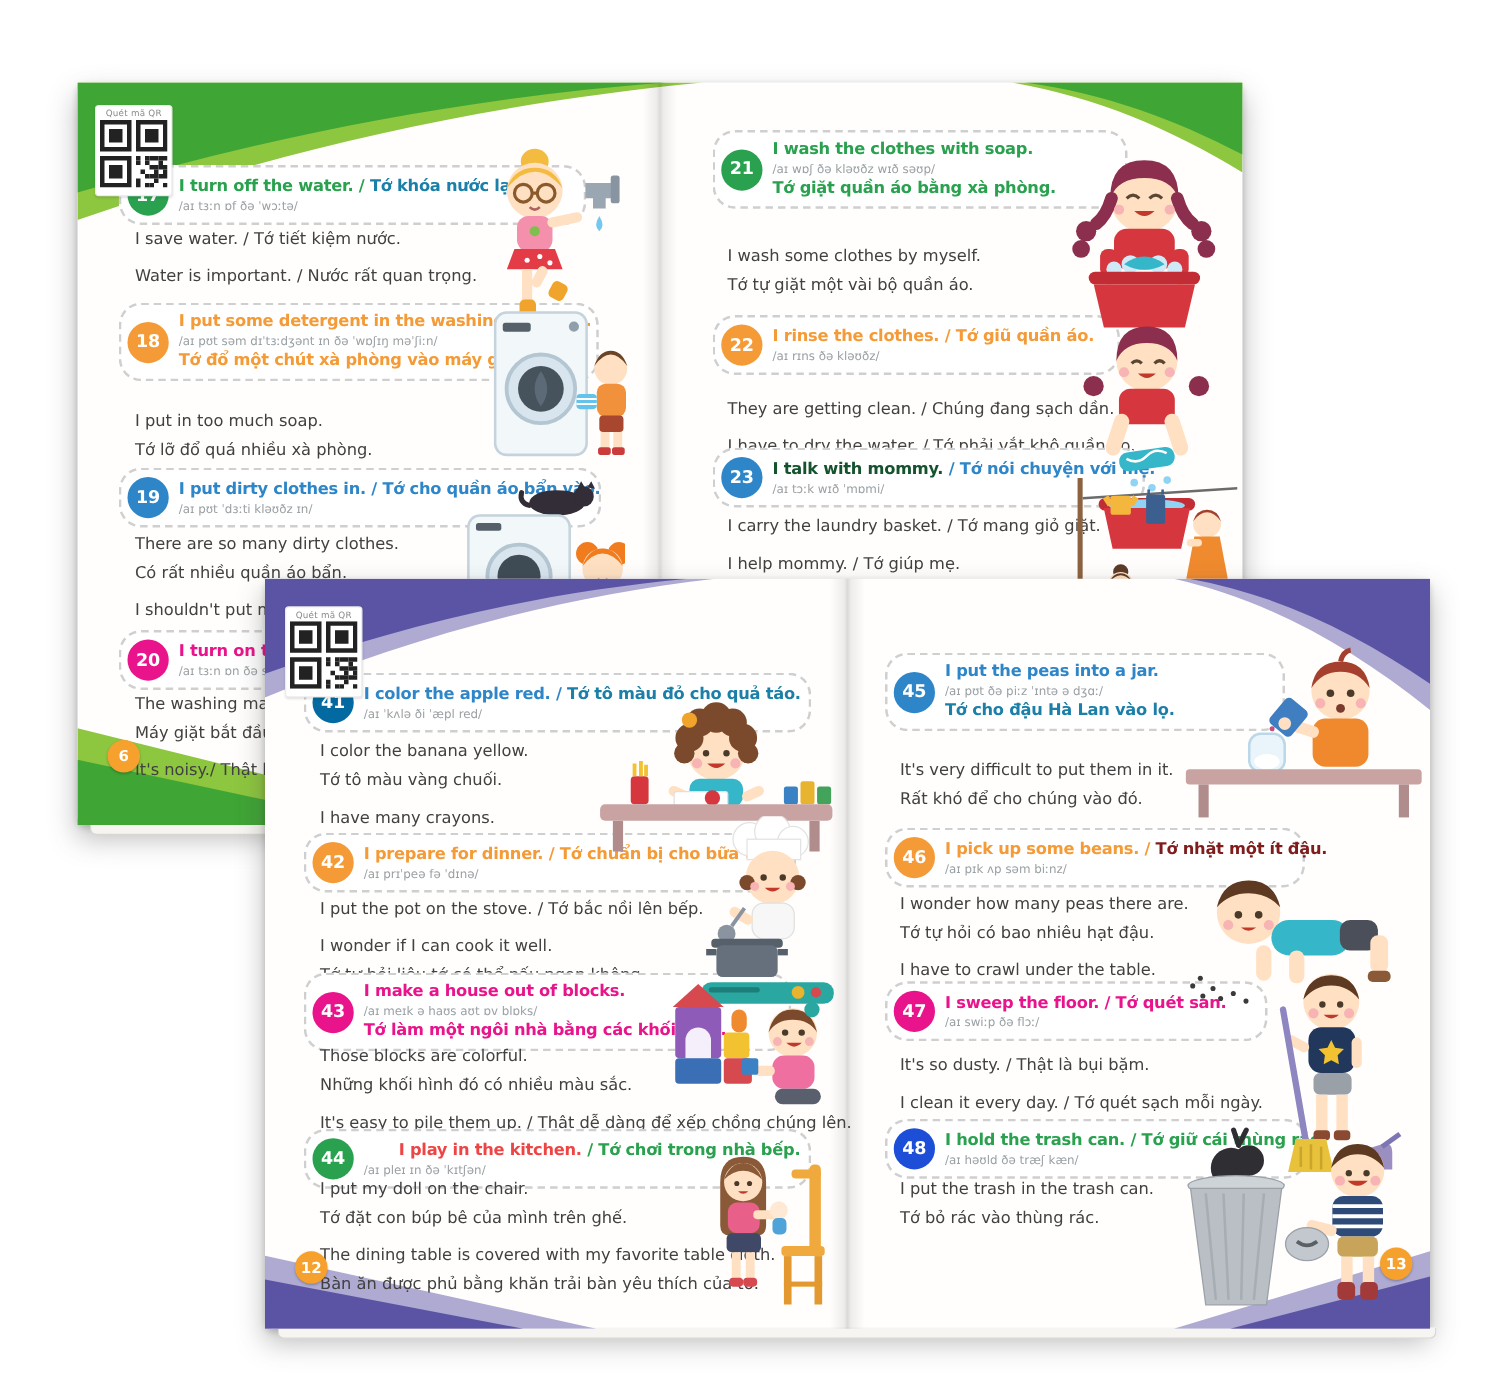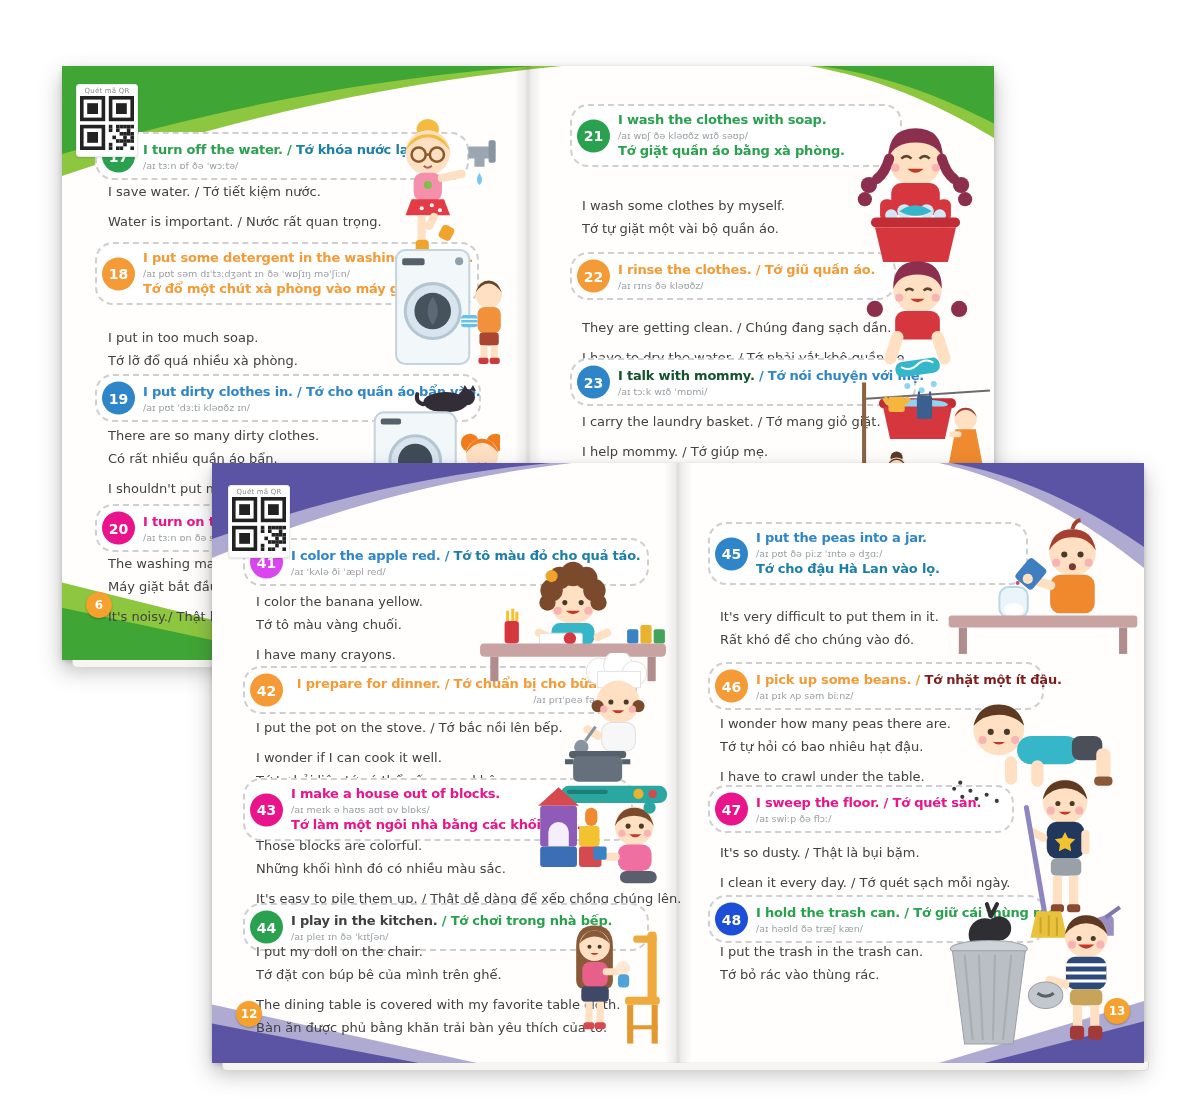--- a/index.html
+++ b/index.html
@@ -397,36 +397,36 @@
             <rect x="36" y="7.2" width="10.8" height="10.8" fill="#222"></rect>
             <rect x="0" y="28.8" width="25.2" height="25.2" fill="#222"></rect>
             <rect x="3.6" y="32.4" width="18" height="18" fill="#fff"></rect>
             <rect x="7.2" y="36" width="10.8" height="10.8" fill="#222"></rect>
           </svg></div>
       </div>
       <div class="pagenum" style="left: 24px; top: 538px; background: rgb(246, 160, 45);">12</div>
       <div class="pagenum" style="left: 892px; top: 535px; background: rgb(246, 160, 45);">13</div>
       <div class="item" style="left: 31px; top: 75px; width: 406px;">
         <div class="hdr">
-          <span class="num" style="background: #d946ef;">41</span>
+          <span class="num" style="background: #0369a1;">41</span>
           <div class="hl"><span style="color: rgb(46, 134, 200);">I color the apple red.</span><span style="color: rgb(46, 134, 200);"> / </span><span style="color: rgb(27, 127, 168);">Tớ tô màu đỏ cho quả táo.</span></div>
           <div class="phon">/aɪ ˈkʌlə ði ˈæpl red/</div>
         </div>
       </div>
       <div class="body" style="left: 44px; top: 127px;">
         <div class="grp">
           <p>I color the banana yellow.</p>
           <p>Tớ tô màu vàng chuối.</p>
         </div>
         <div class="grp">
           <p>I have many crayons.</p>
           <p>Tớ có nhiều bút chì màu.</p>
         </div>
       </div>
-      <div class="item" style="left: 31px; top: 203px; width: 394px; text-align: right;">
+      <div class="item" style="left: 31px; top: 203px; width: 394px;">
         <div class="hdr">
           <span class="num" style="background: rgb(244, 155, 55);">42</span>
           <div class="hl"><span style="color: rgb(244, 155, 55);">I prepare for dinner.</span><span style="color: rgb(244, 155, 55);"> / </span><span style="color: rgb(244, 155, 55);">Tớ chuẩn bị cho bữa tối.</span></div>
           <div class="phon">/aɪ prɪˈpeə fə ˈdɪnə/</div>
         </div>
       </div>
       <div class="body" style="left: 44px; top: 253px;">
         <div class="grp">
           <p>I put the pot on the stove. / Tớ bắc nồi lên bếp.</p>
         </div>
@@ -448,21 +448,21 @@
           <p>Those blocks are colorful.</p>
           <p>Những khối hình đó có nhiều màu sắc.</p>
         </div>
         <div class="grp">
           <p>It's easy to pile them up. / Thật dễ dàng để xếp chồng chúng lên.</p>
         </div>
       </div>
       <div class="item" style="left: 31px; top: 440px; width: 406px;">
         <div class="hdr">
           <span class="num" style="background: rgb(42, 161, 79);">44</span>
-          <div class="hl"><span style="color: #404040;">I play in the kitchen.</span><span style="color: rgb(42, 161, 79);"> / </span><span style="color: rgb(42, 161, 79);">Tớ chơi trong nhà bếp.</span></div>
+          <div class="hl"><span style="color: #ef4444; margin-left: 28px;">I play in the kitchen.</span><span style="color: rgb(42, 161, 79);"> / </span><span style="color: rgb(42, 161, 79);">Tớ chơi trong nhà bếp.</span></div>
           <div class="phon">/aɪ pleɪ ɪn ðə ˈkɪtʃən/</div>
         </div>
       </div>
       <div class="body" style="left: 44px; top: 477px;">
         <div class="grp">
           <p>I put my doll on the chair.</p>
           <p>Tớ đặt con búp bê của mình trên ghế.</p>
         </div>
         <div class="grp">
           <p>The dining table is covered with my favorite table cloth.</p>

